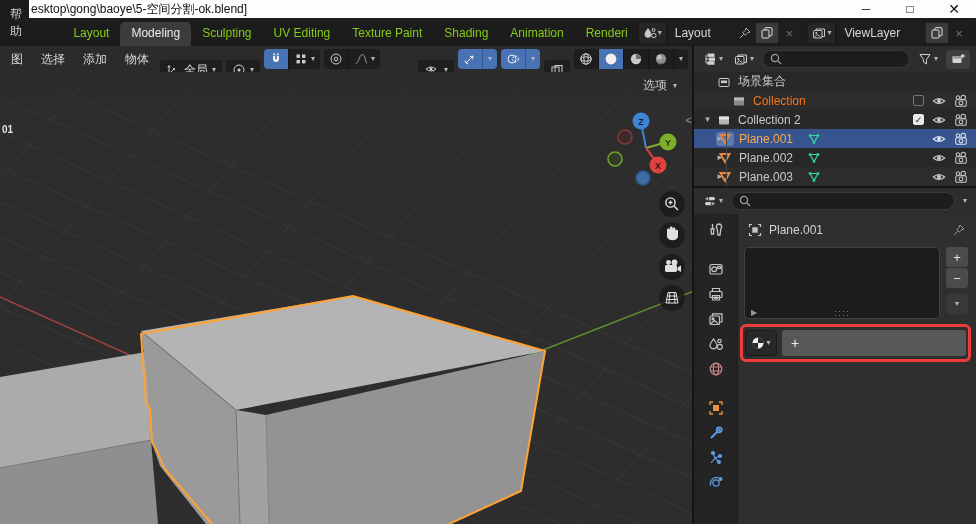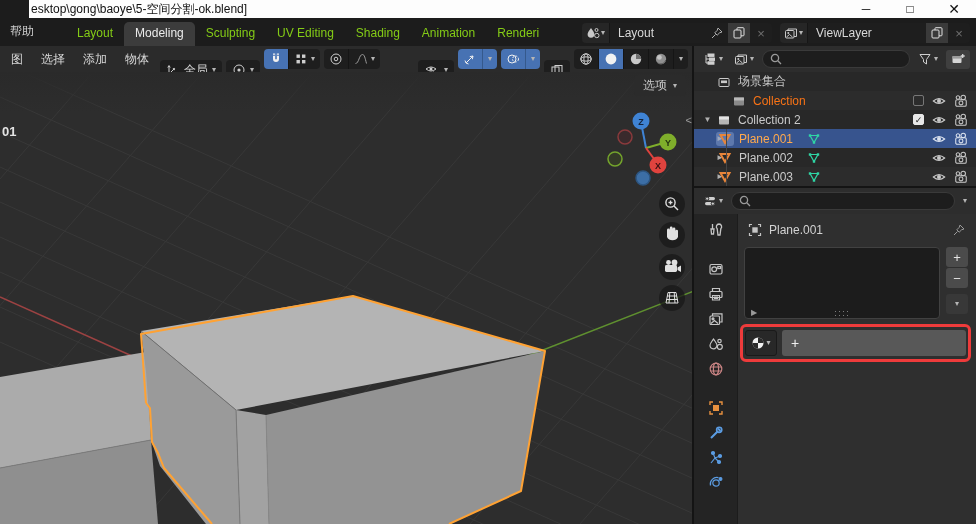--- a/index.html
+++ b/index.html
@@ -49,21 +49,21 @@
   .wseg.blue { background:#4772b3; }
   .wseg + .wseg { border-left:1px solid #151515; }
   .vp-spacer { flex:1; }
   .i14 { width:14px; height:14px; display:block; }
   .i16 { width:16px; height:16px; display:block; }
 
   
   .vp-canvas { position:relative; flex:1; background:#2d2d2d; overflow:hidden; }
   .vp-options { position:absolute; top:3px; right:6px; background:rgba(43,43,43,.85); border-radius:4px;
     color:#c8c8c8; font-size:12px; padding:2px 9px; display:flex; gap:6px; align-items:center; }
-  .vp-corner-label { position:absolute; top:52px; left:2px; color:#e3e3e3; font-size:13px; font-weight:bold; }
+  .vp-corner-label { position:absolute; top:52px; left:2px; color:#e3e3e3; font-size:10px; font-weight:bold; }
   .vp-collapse { position:absolute; top:42px; right:0px; color:#9a9a9a; font-size:11px; }
 
   
   .right-col { flex:1; display:flex; flex-direction:column; min-width:0; }
 
   
   .outliner { height:142px; flex:none; display:flex; flex-direction:column; border-bottom:2px solid #141414; }
   .panel-header { height:26px; background:#2d2d2d; display:flex; align-items:center; gap:5px;
     padding:0 6px; flex:none; }
   .hdr-btn { height:19px; display:flex; align-items:center; gap:2px; padding:0 3px; border-radius:3px; }
@@ -134,20 +134,21 @@
     </div>
   </div>
 
   <div class="topbar">
     <span class="menu-item">帮助</span>
     <div class="tabs">
       <span class="tab">Layout</span>
       <span class="tab active">Modeling</span>
       <span class="tab">Sculpting</span>
       <span class="tab">UV Editing</span>
+      <span class="tab">Texture Paint</span>
       <span class="tab">Shading</span>
       <span class="tab">Animation</span>
       <span class="tab">Renderi</span>
     </div>
     <div class="selector scene-sel">
       <span class="seg-icon">
         <svg class="i14" viewBox="0 0 14 14">
           <path d="M5 2 C7 5 8.4 6.5 8.4 8.3 A3.4 3.4 0 0 1 1.6 8.3 C1.6 6.5 3 5 5 2Z" fill="#c9c9c9"></path>
           <circle cx="10.5" cy="4" r="1.5" fill="none" stroke="#c9c9c9"></circle>
           <circle cx="10.8" cy="9.5" r="2.2" fill="none" stroke="#c9c9c9"></circle>

